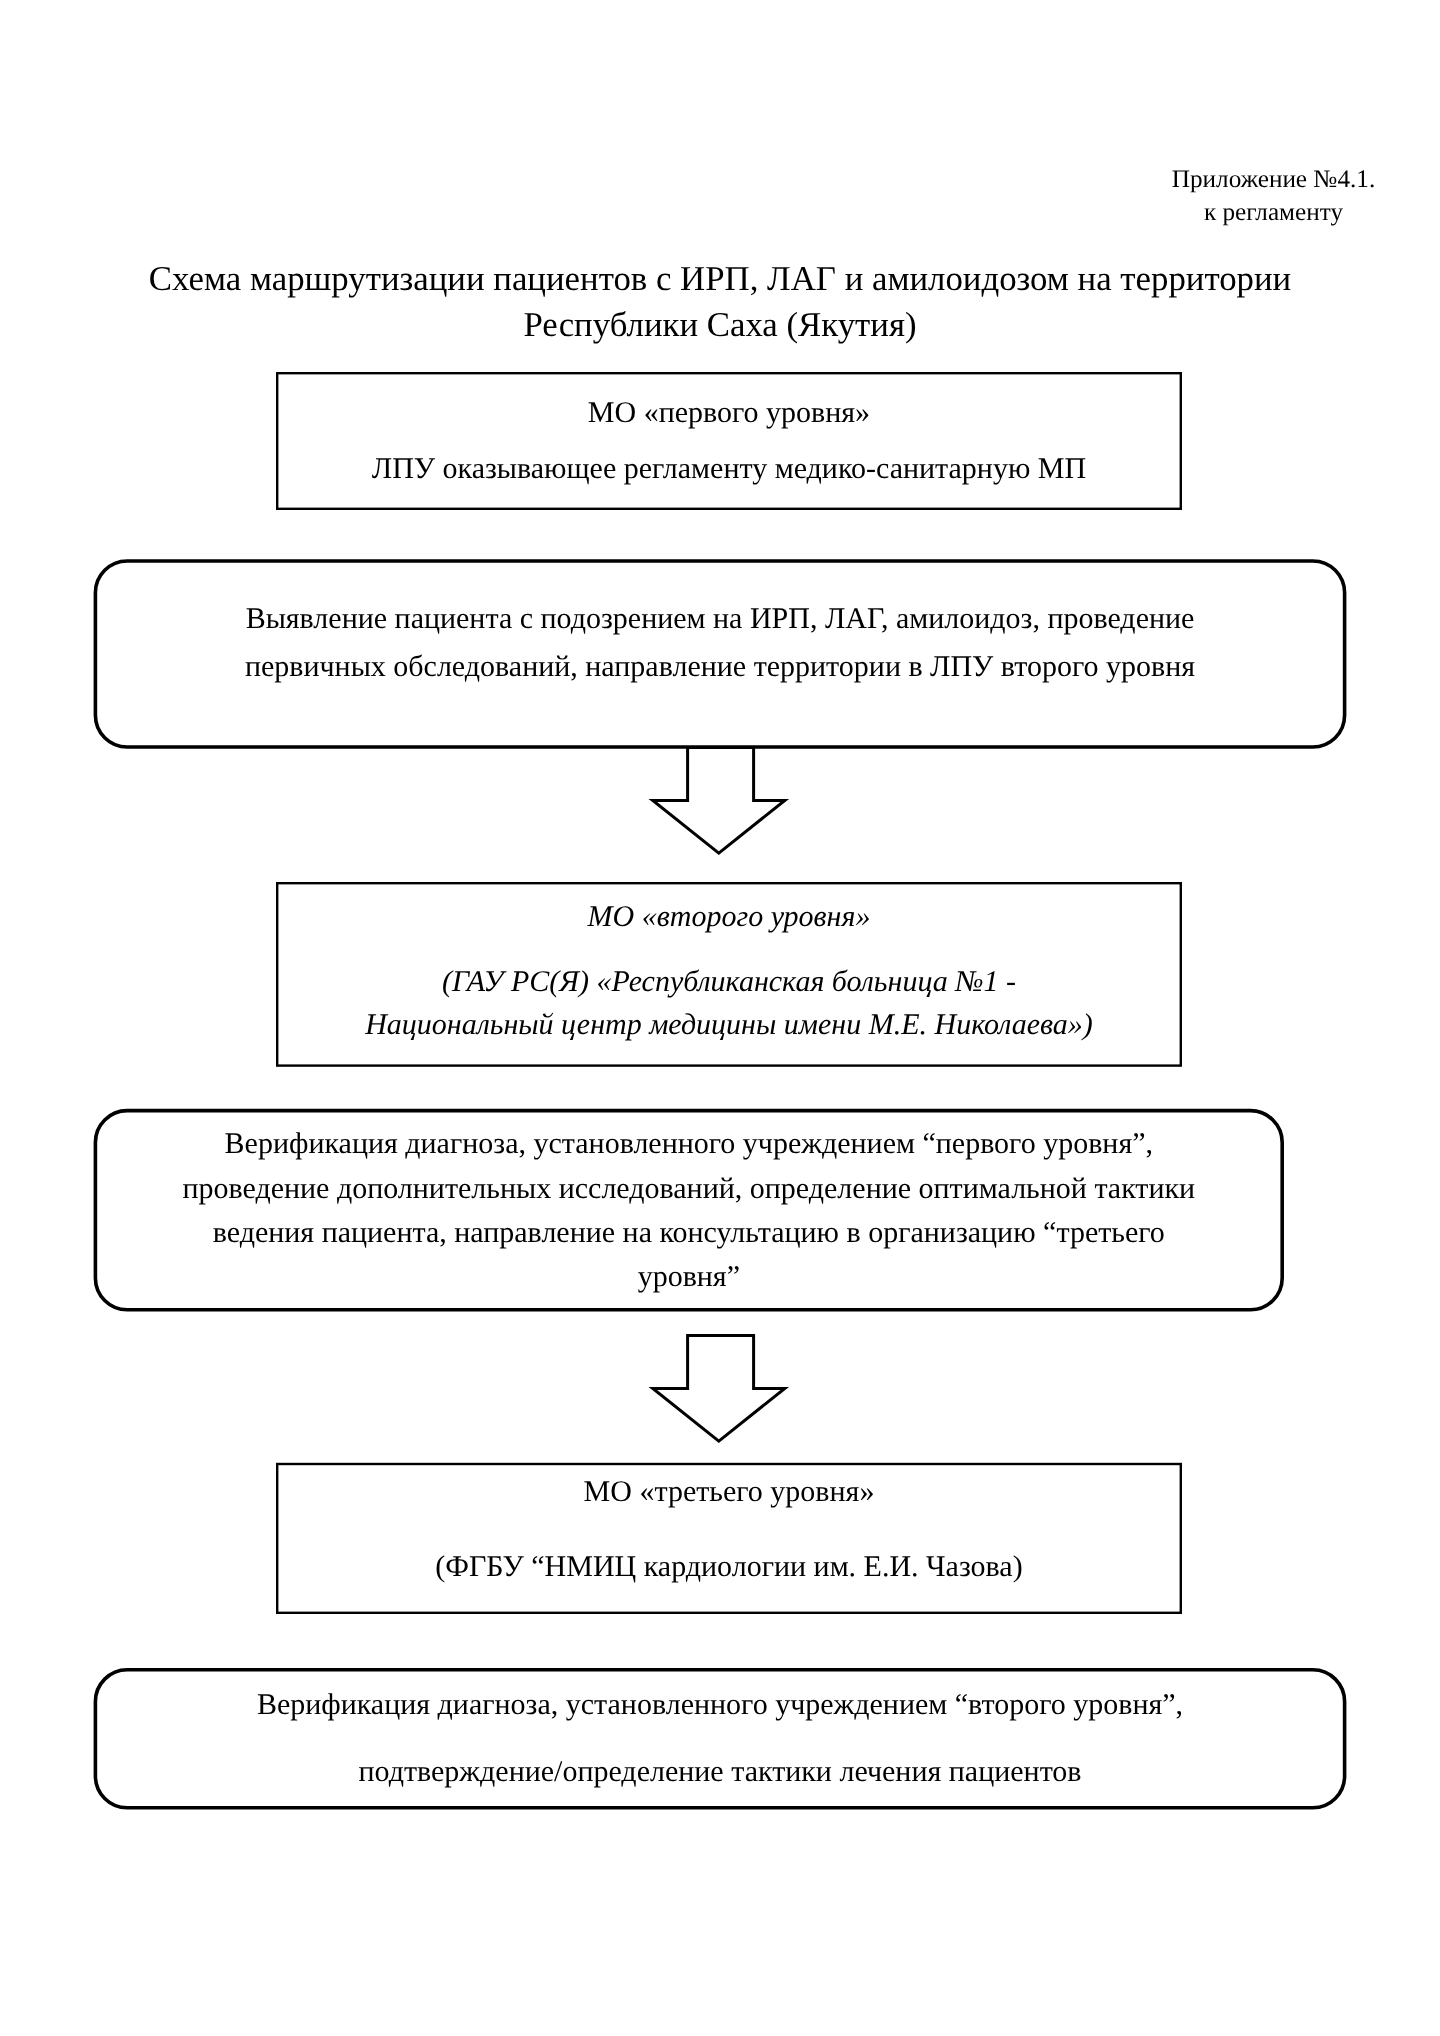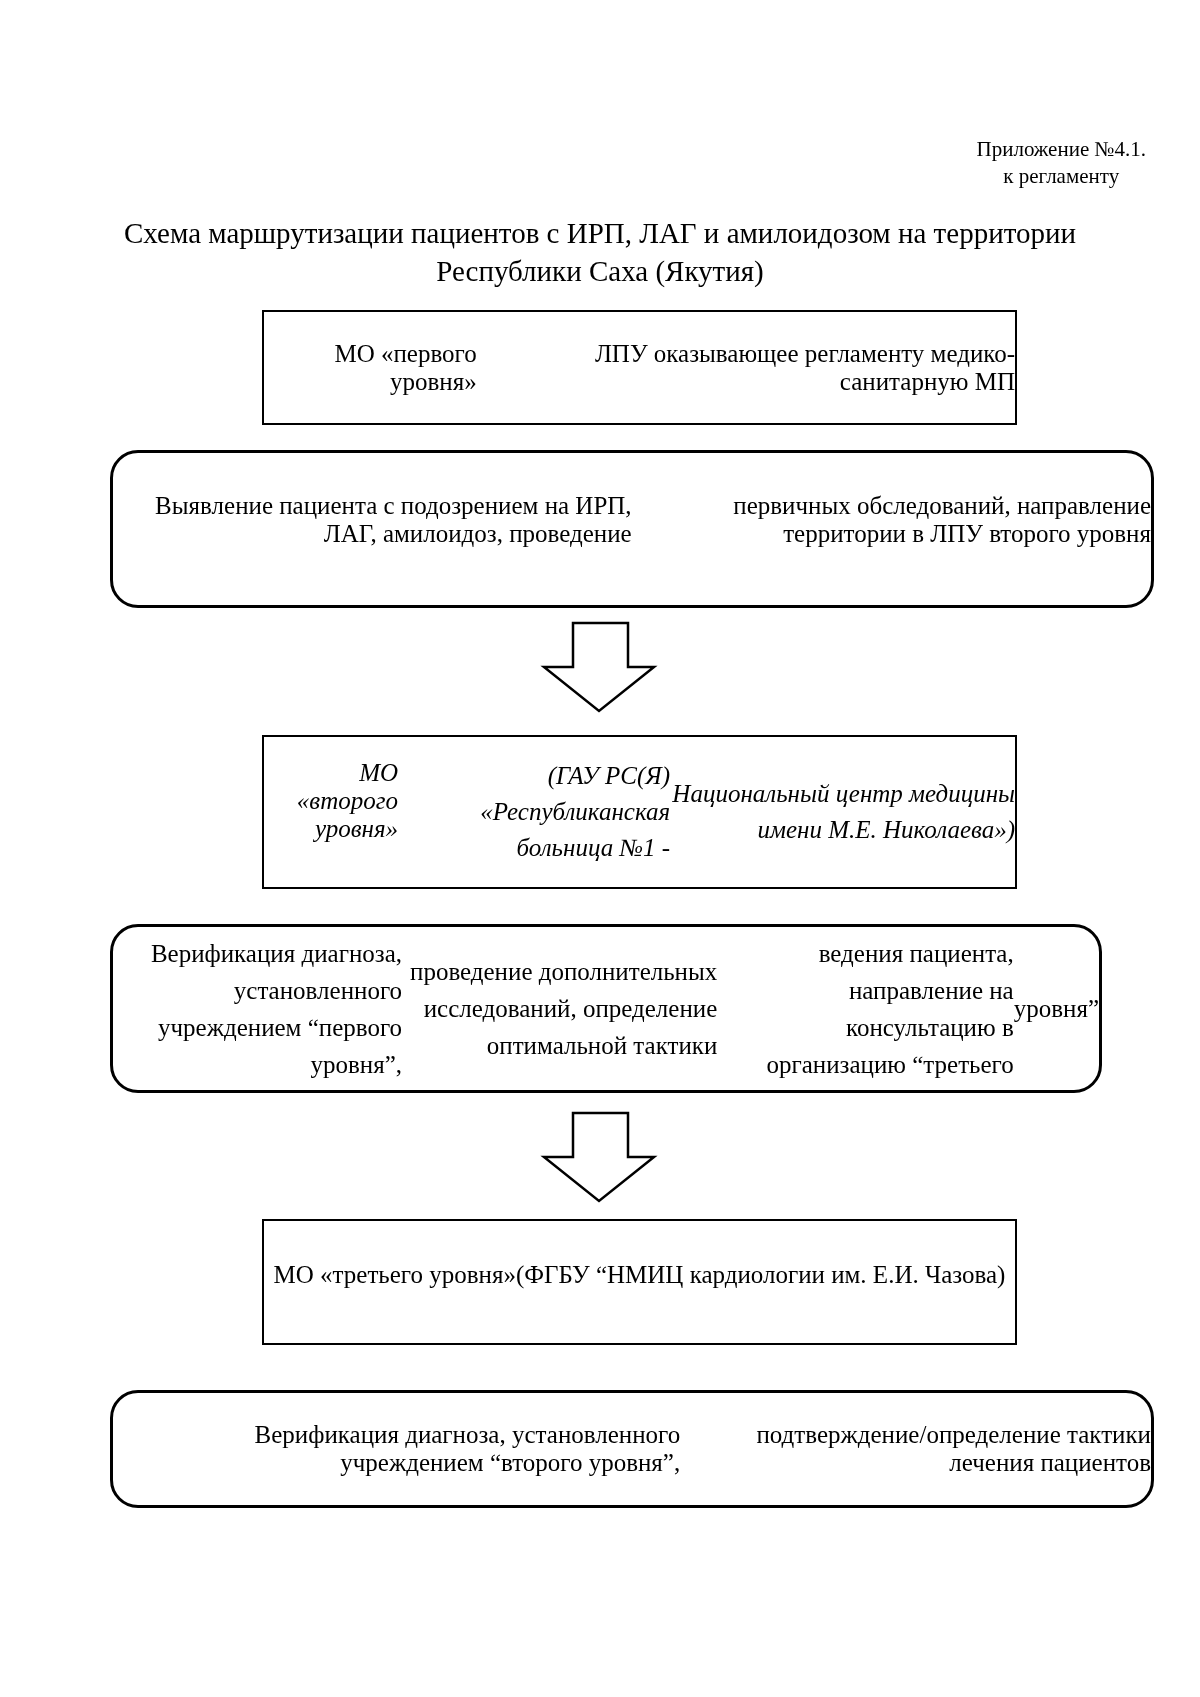--- a/index.html
+++ b/index.html
@@ -25,30 +25,30 @@
   .title {
     position: absolute;
     top: 214px; left: 0; width: 1200px;
     text-align: center;
     font-size: 29px; line-height: 38px;
   }
   .node {
     position: absolute;
     box-sizing: border-box;
     background: #ffffff;
-    display: flex; flex-direction: row;
+    display: flex; flex-direction: column;
     justify-content: center; align-items: center;
     text-align: right;
-    font-size: 25px; line-height: 28px; margin-left: 32px;
+    font-size: 25px; line-height: 28px;
   }
   .node-rect { border: 2px solid #000000; }
   .node-rounded { border: 3px solid #000000; border-radius: 28px; }
 
   .node-1 { left: 230px; top: 310px; width: 755px; height: 115px; row-gap: 18px; }
-  .node-2 { left: 78px;  top: 450px; width: 1044px; height: 158px; row-gap: 12px; padding-bottom: 18px; }
+  .node-2 { left: 78px;  top: 466px; width: 1044px; height: 158px; row-gap: 12px; padding-bottom: 18px; }
   .node-3 { left: 230px; top: 735px; width: 755px; height: 154px; font-style: italic; }
   .node-3 .line-head { margin-bottom: 22px; }
   .node-3 .line-tight { line-height: 36px; }
   .node-4 { left: 78px;  top: 924px; width: 992px; height: 169px; line-height: 37px; }
   .node-5 { left: 230px; top: 1219px; width: 755px; height: 126px; row-gap: 34px; padding-bottom: 14px; }
   .node-6 { left: 78px;  top: 1390px; width: 1044px; height: 118px; row-gap: 18px; gap: 28px; }
 
   .arrow { position: absolute; overflow: visible; }
   .arrow-1 { left: 543px; top: 622px; }
   .arrow-2 { left: 543px; top: 1112px; }

